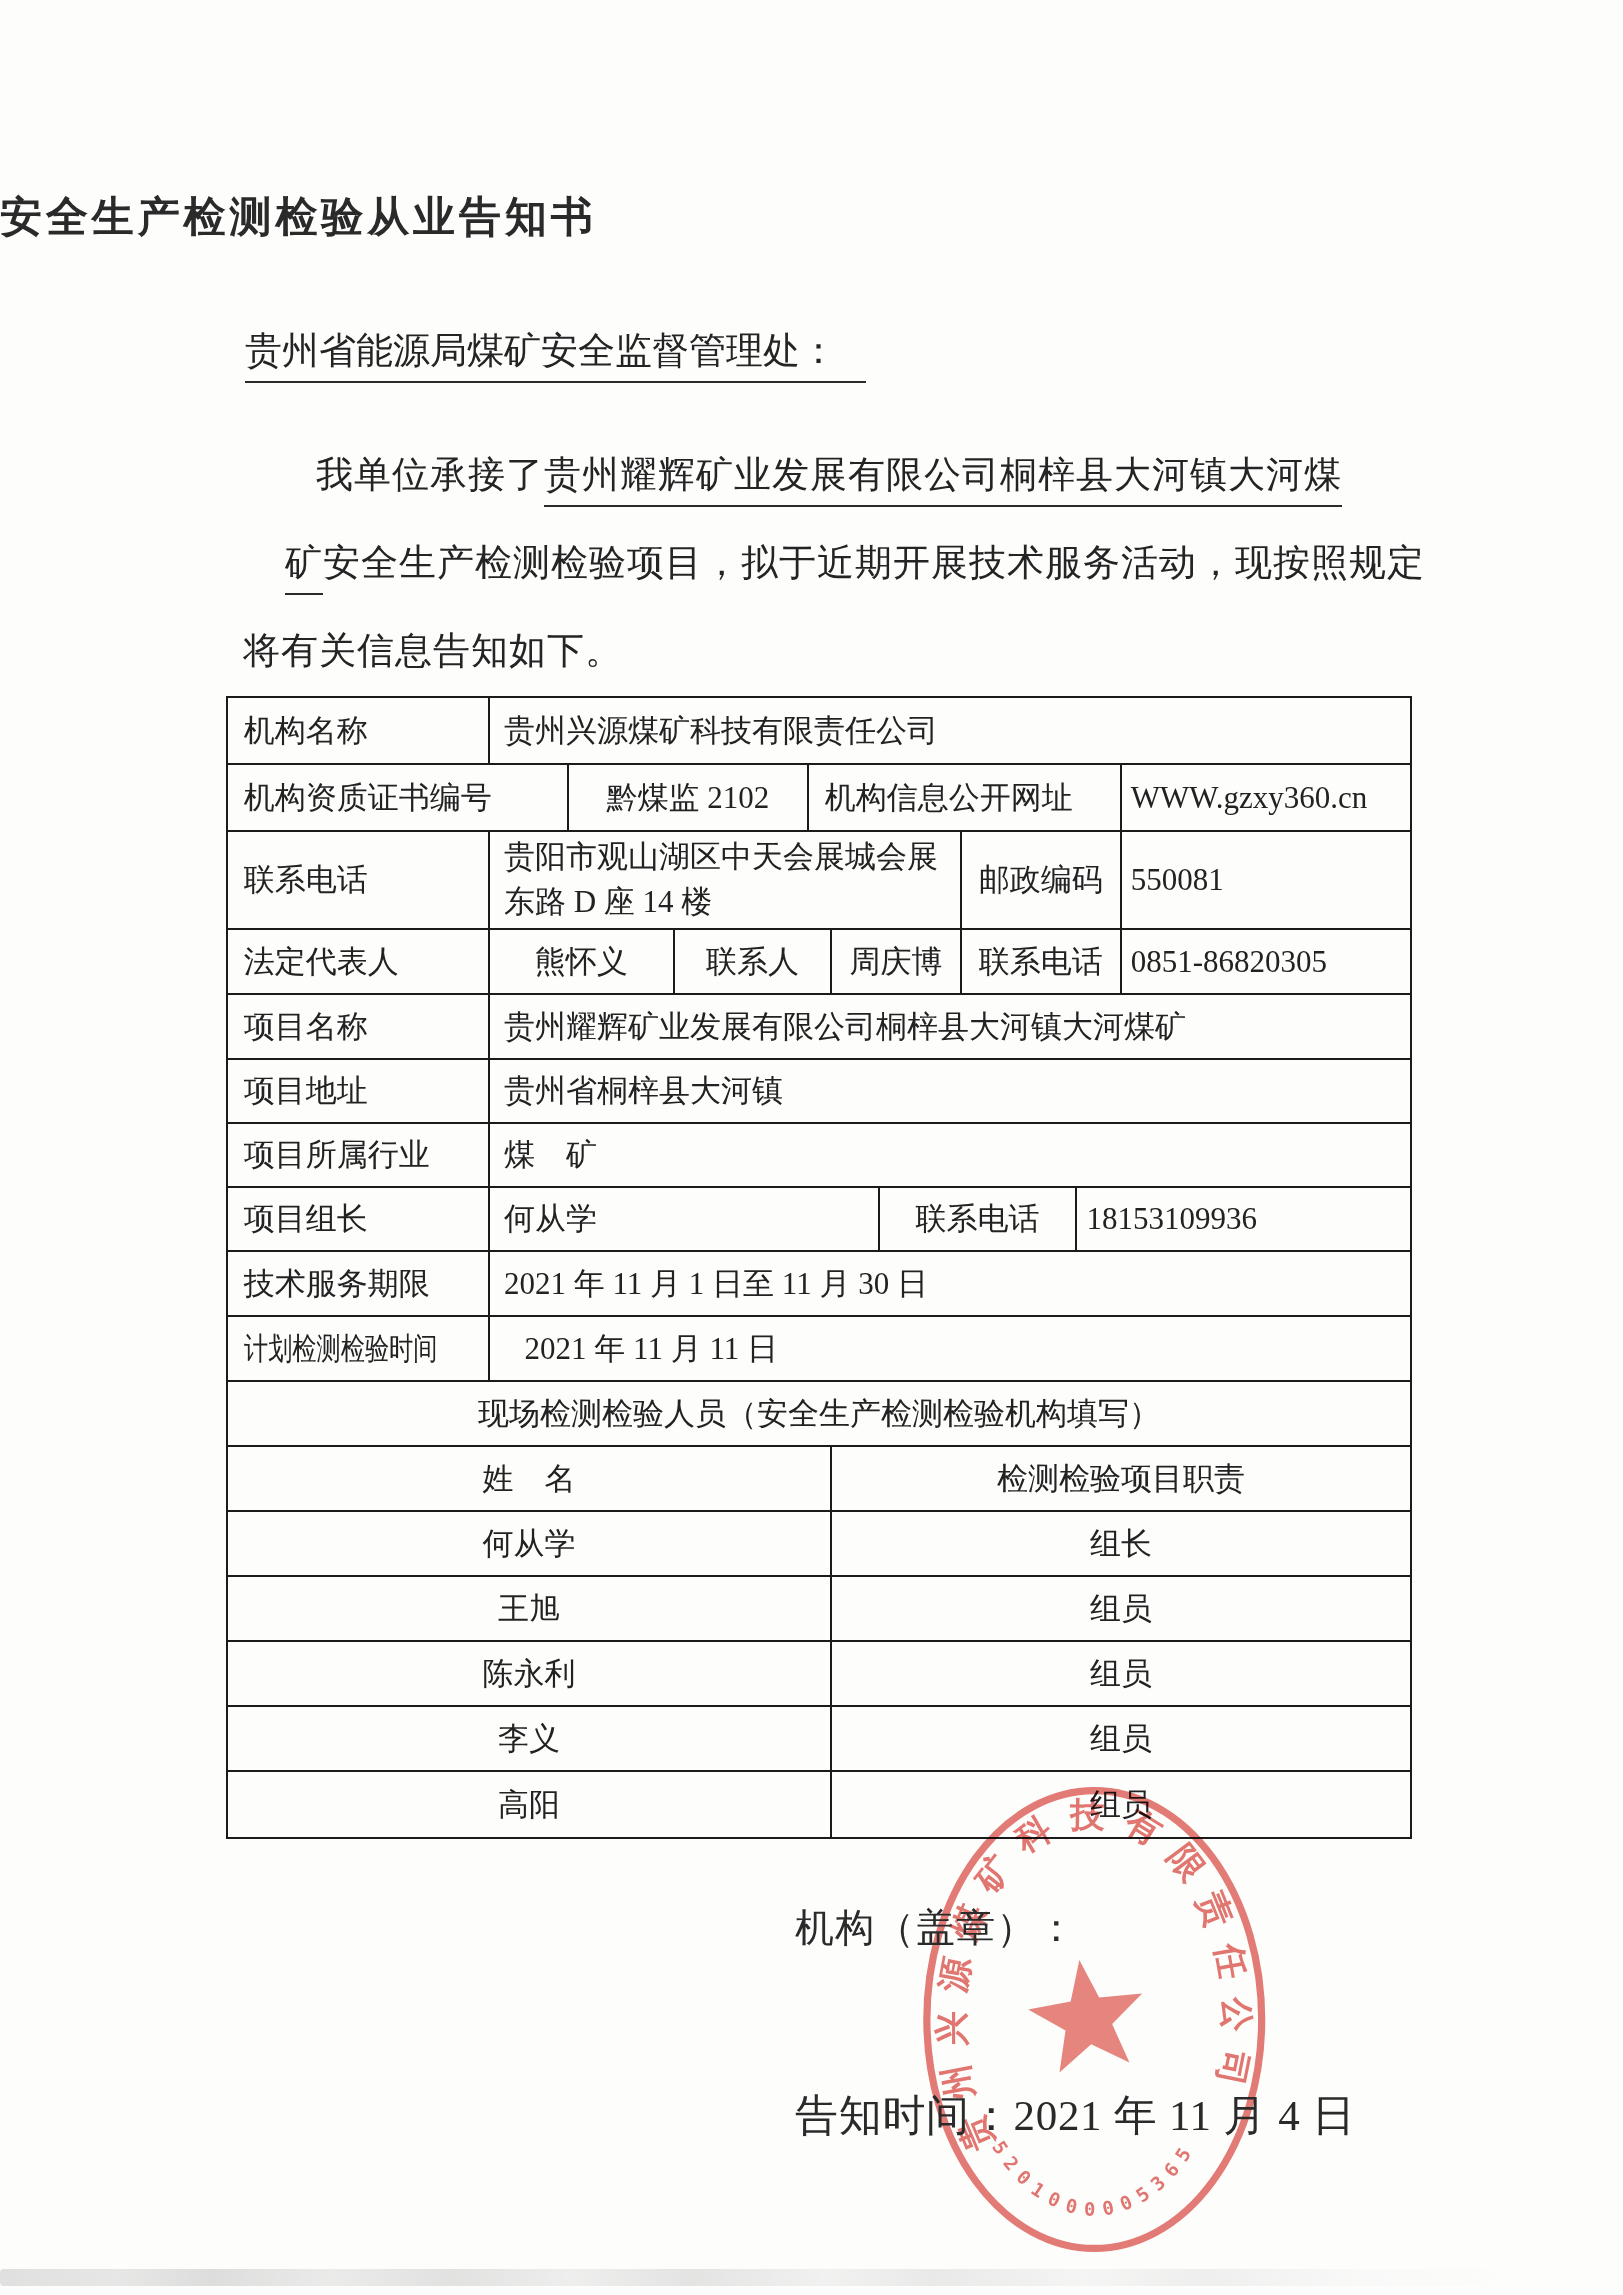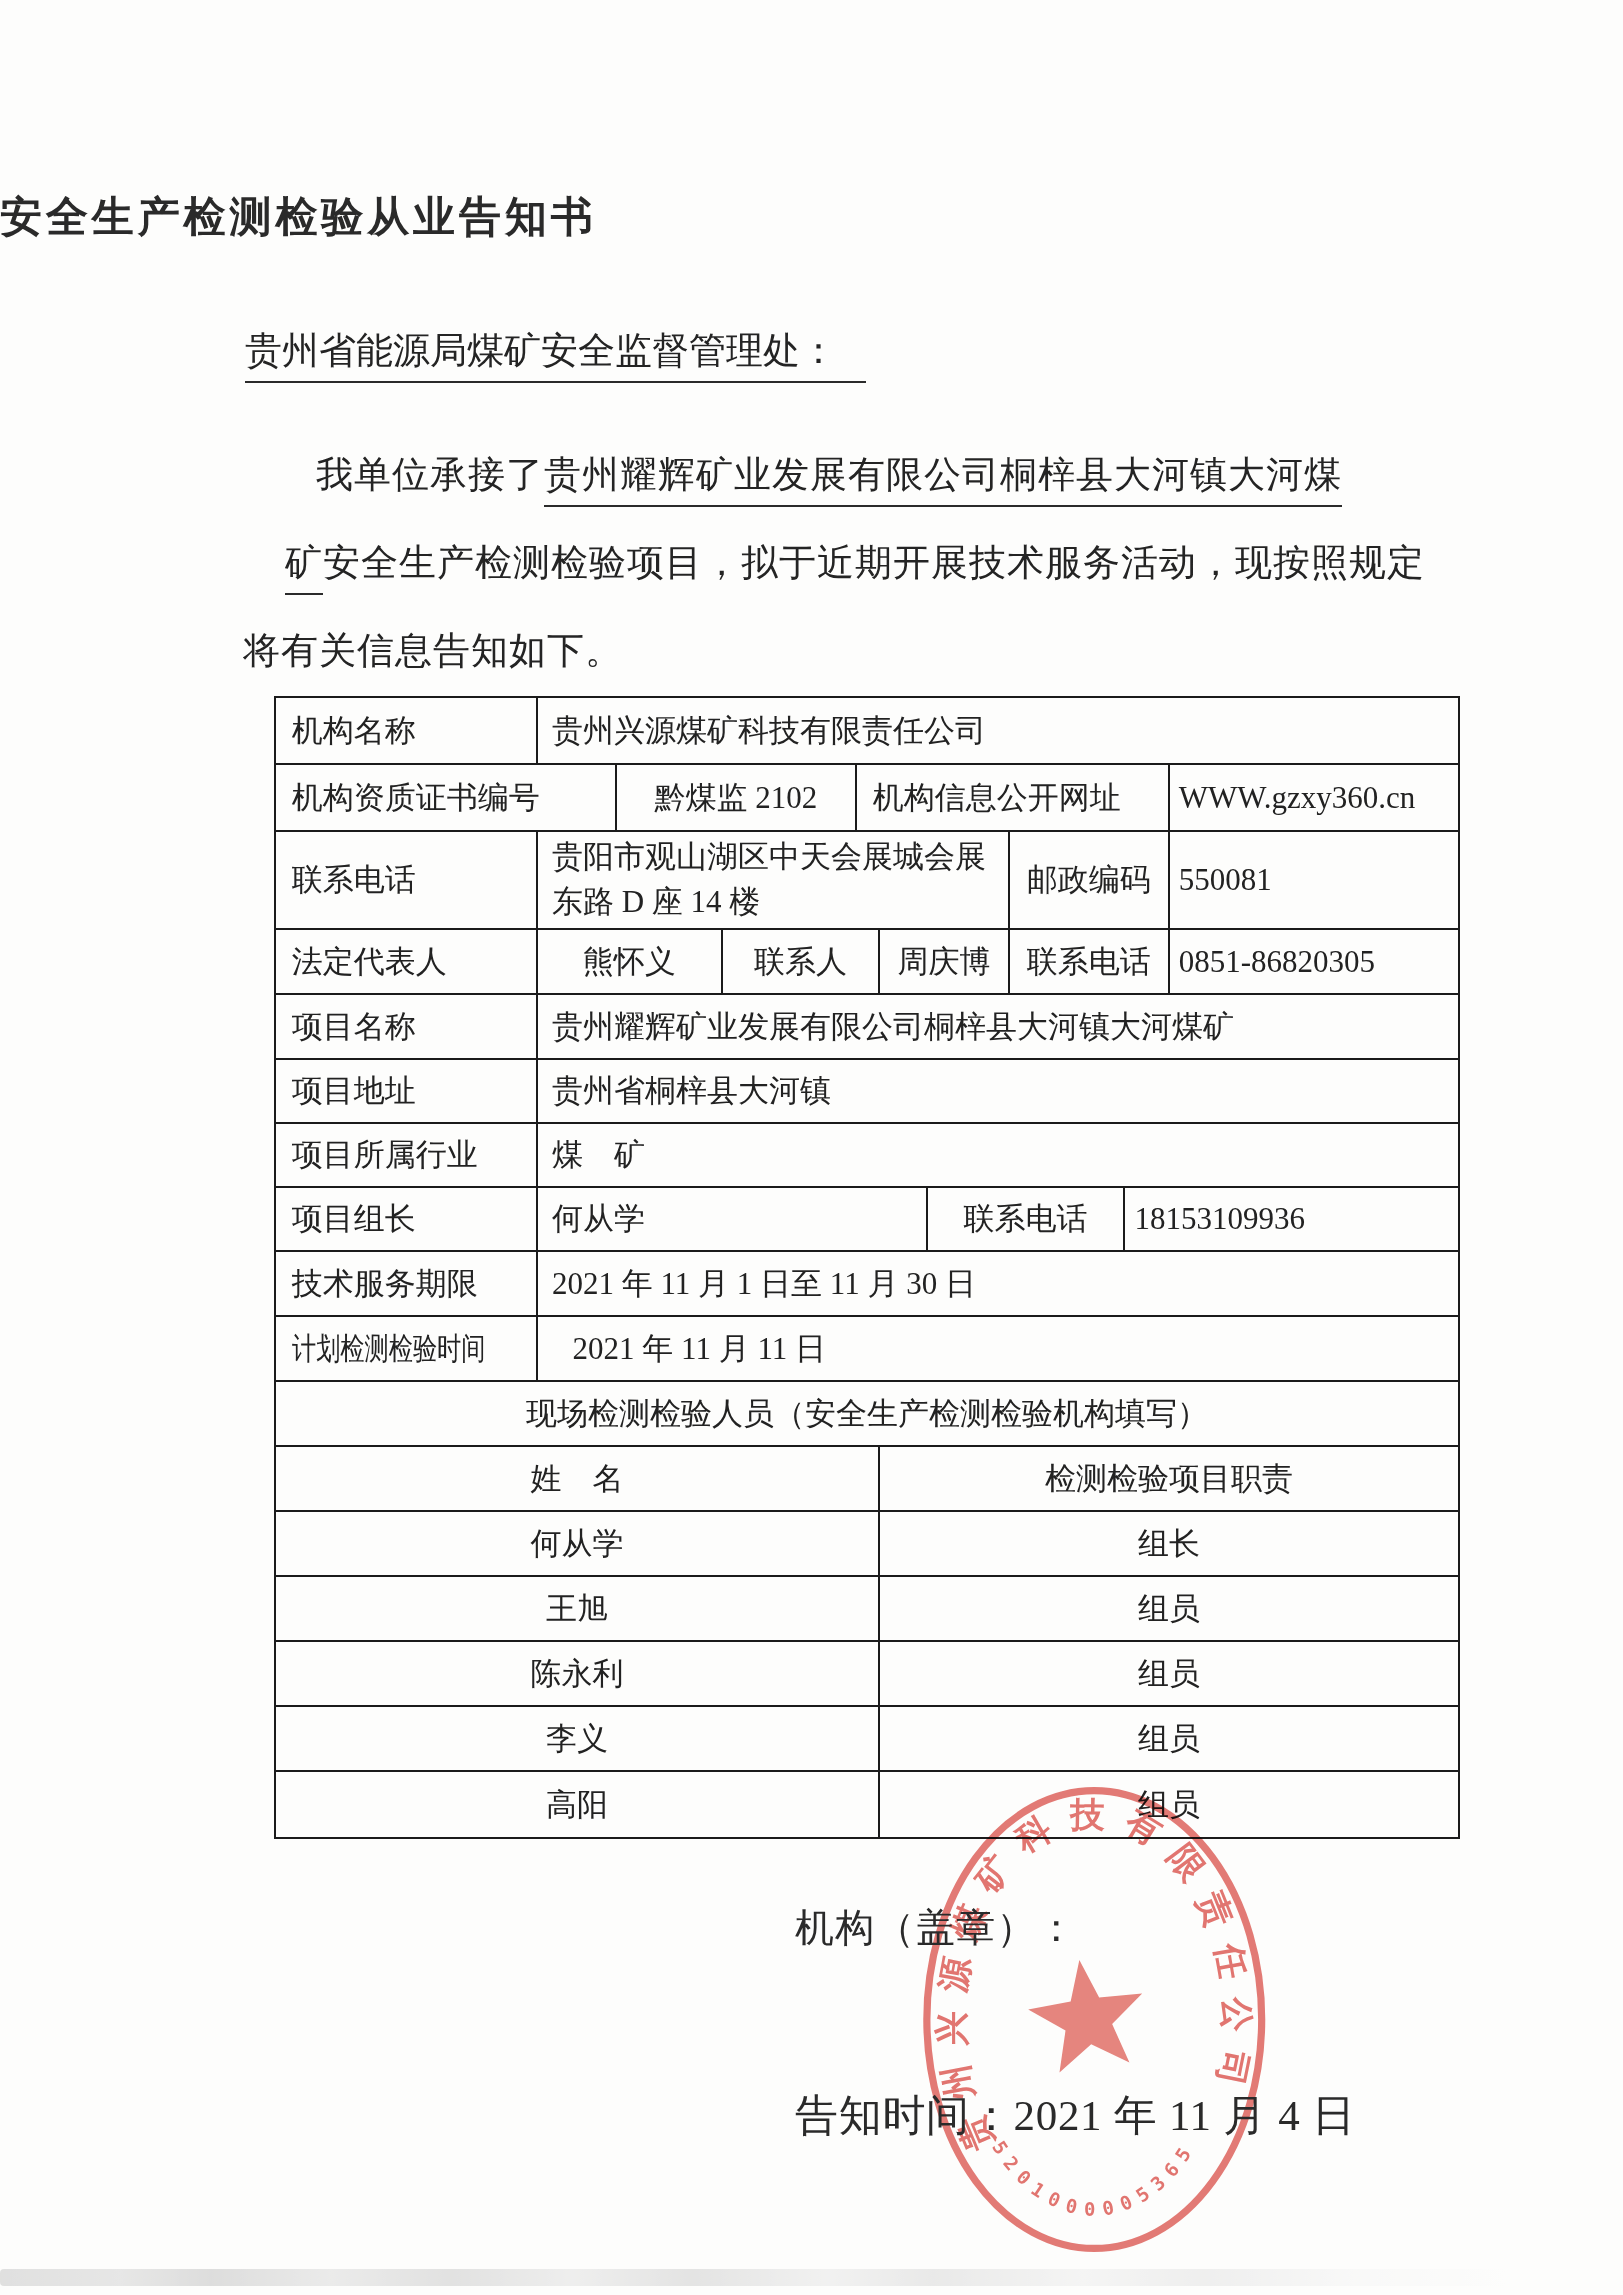--- a/index.html
+++ b/index.html
@@ -26,21 +26,21 @@
   }
   .pl1{top:450px;padding-left:73px;text-align:center;}
   .pl2{top:538px;margin-left:42px;}
   .pl3{top:626px;}
   .para-line .u{border-bottom:2.6px solid #2b2b2b;padding-bottom:4.6px;display:inline-block;}
 
   
   .tbl{
     position:absolute;left:226px;top:696px;width:1186px;
     border:2px solid #1b1b1b;box-sizing:border-box;
-    font-size:31px;color:#222;margin-left:48px;
+    font-size:31px;color:#222;
   }
   .trow{display:flex;border-bottom:2px solid #1b1b1b;box-sizing:border-box;}
   .trow:last-child{border-bottom:none;}
   .tcell{
     border-right:2px solid #1b1b1b;box-sizing:border-box;
     display:flex;align-items:center;overflow:hidden;
   }
   .tcell:last-child{border-right:none;}
   .lab{padding-left:15.7px;}
   .padL{padding-left:14.4px;}

